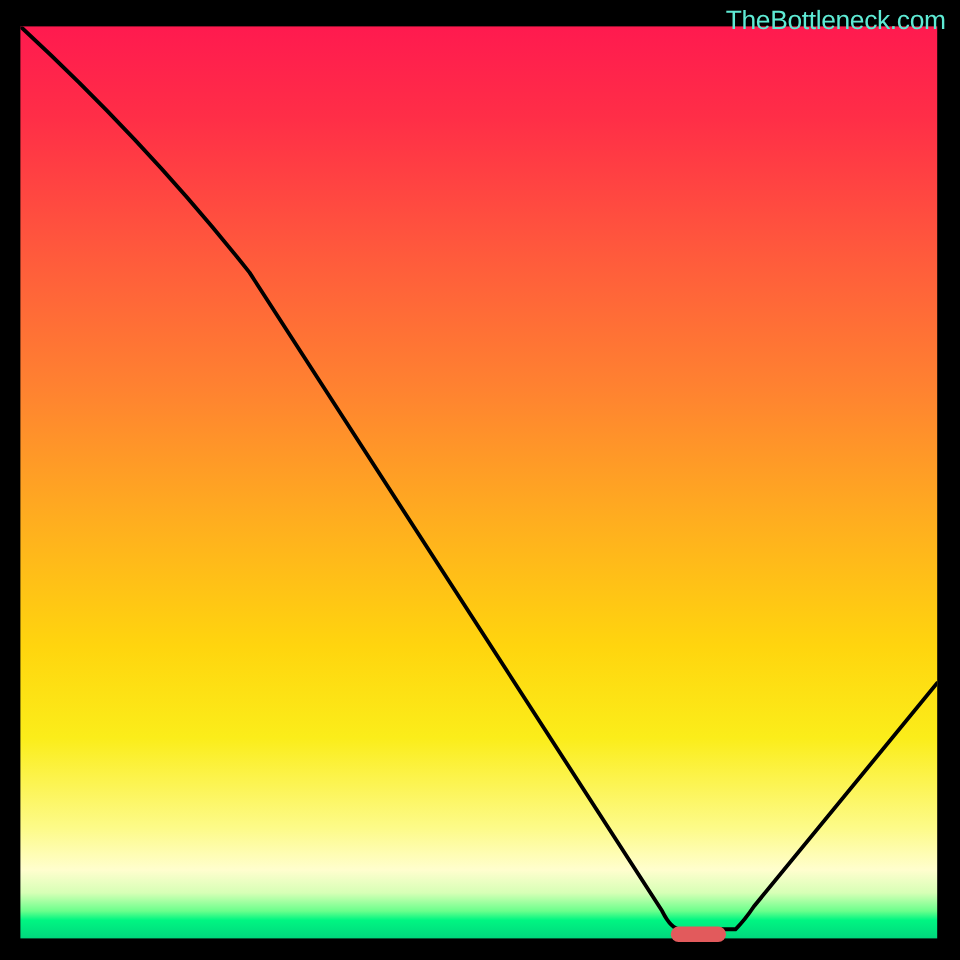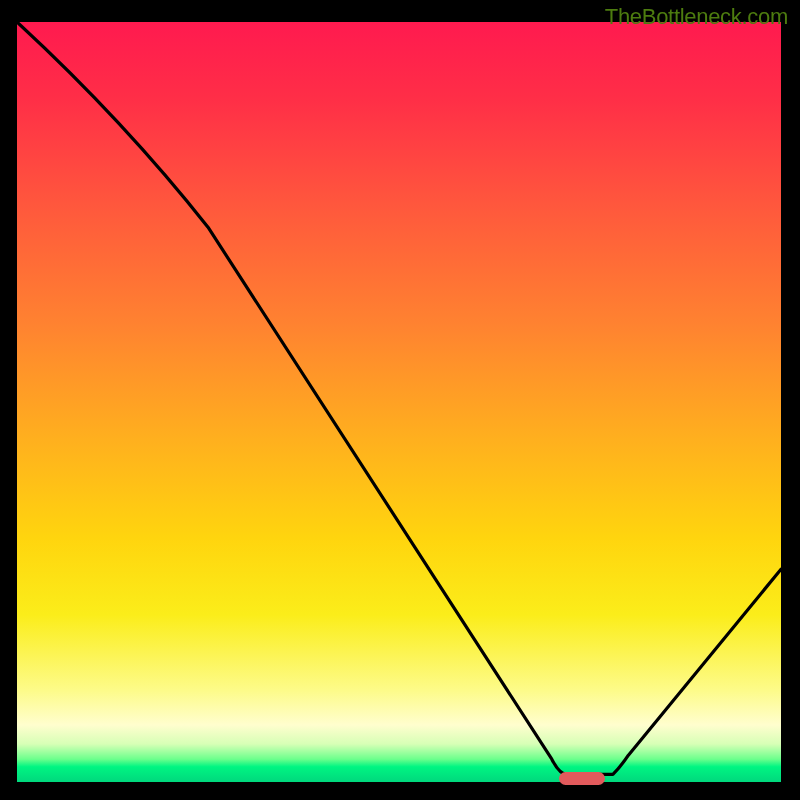--- a/index.html
+++ b/index.html
@@ -8,21 +8,21 @@
     width: 800px;
     height: 800px;
     background: #000;
     position: relative;
     font-family: Arial, sans-serif;
   }
   .watermark {
     position: absolute;
     top: 4px;
     right: 12px;
-    color: #4d7c0f;
+    color: #5eead4;
     font-size: 22px;
     font-weight: 500;
     letter-spacing: -0.3px;
     z-index: 10;
   }
   .plot-area {
     position: absolute;
     left: 17px;
     top: 22px;
     width: 764px;

